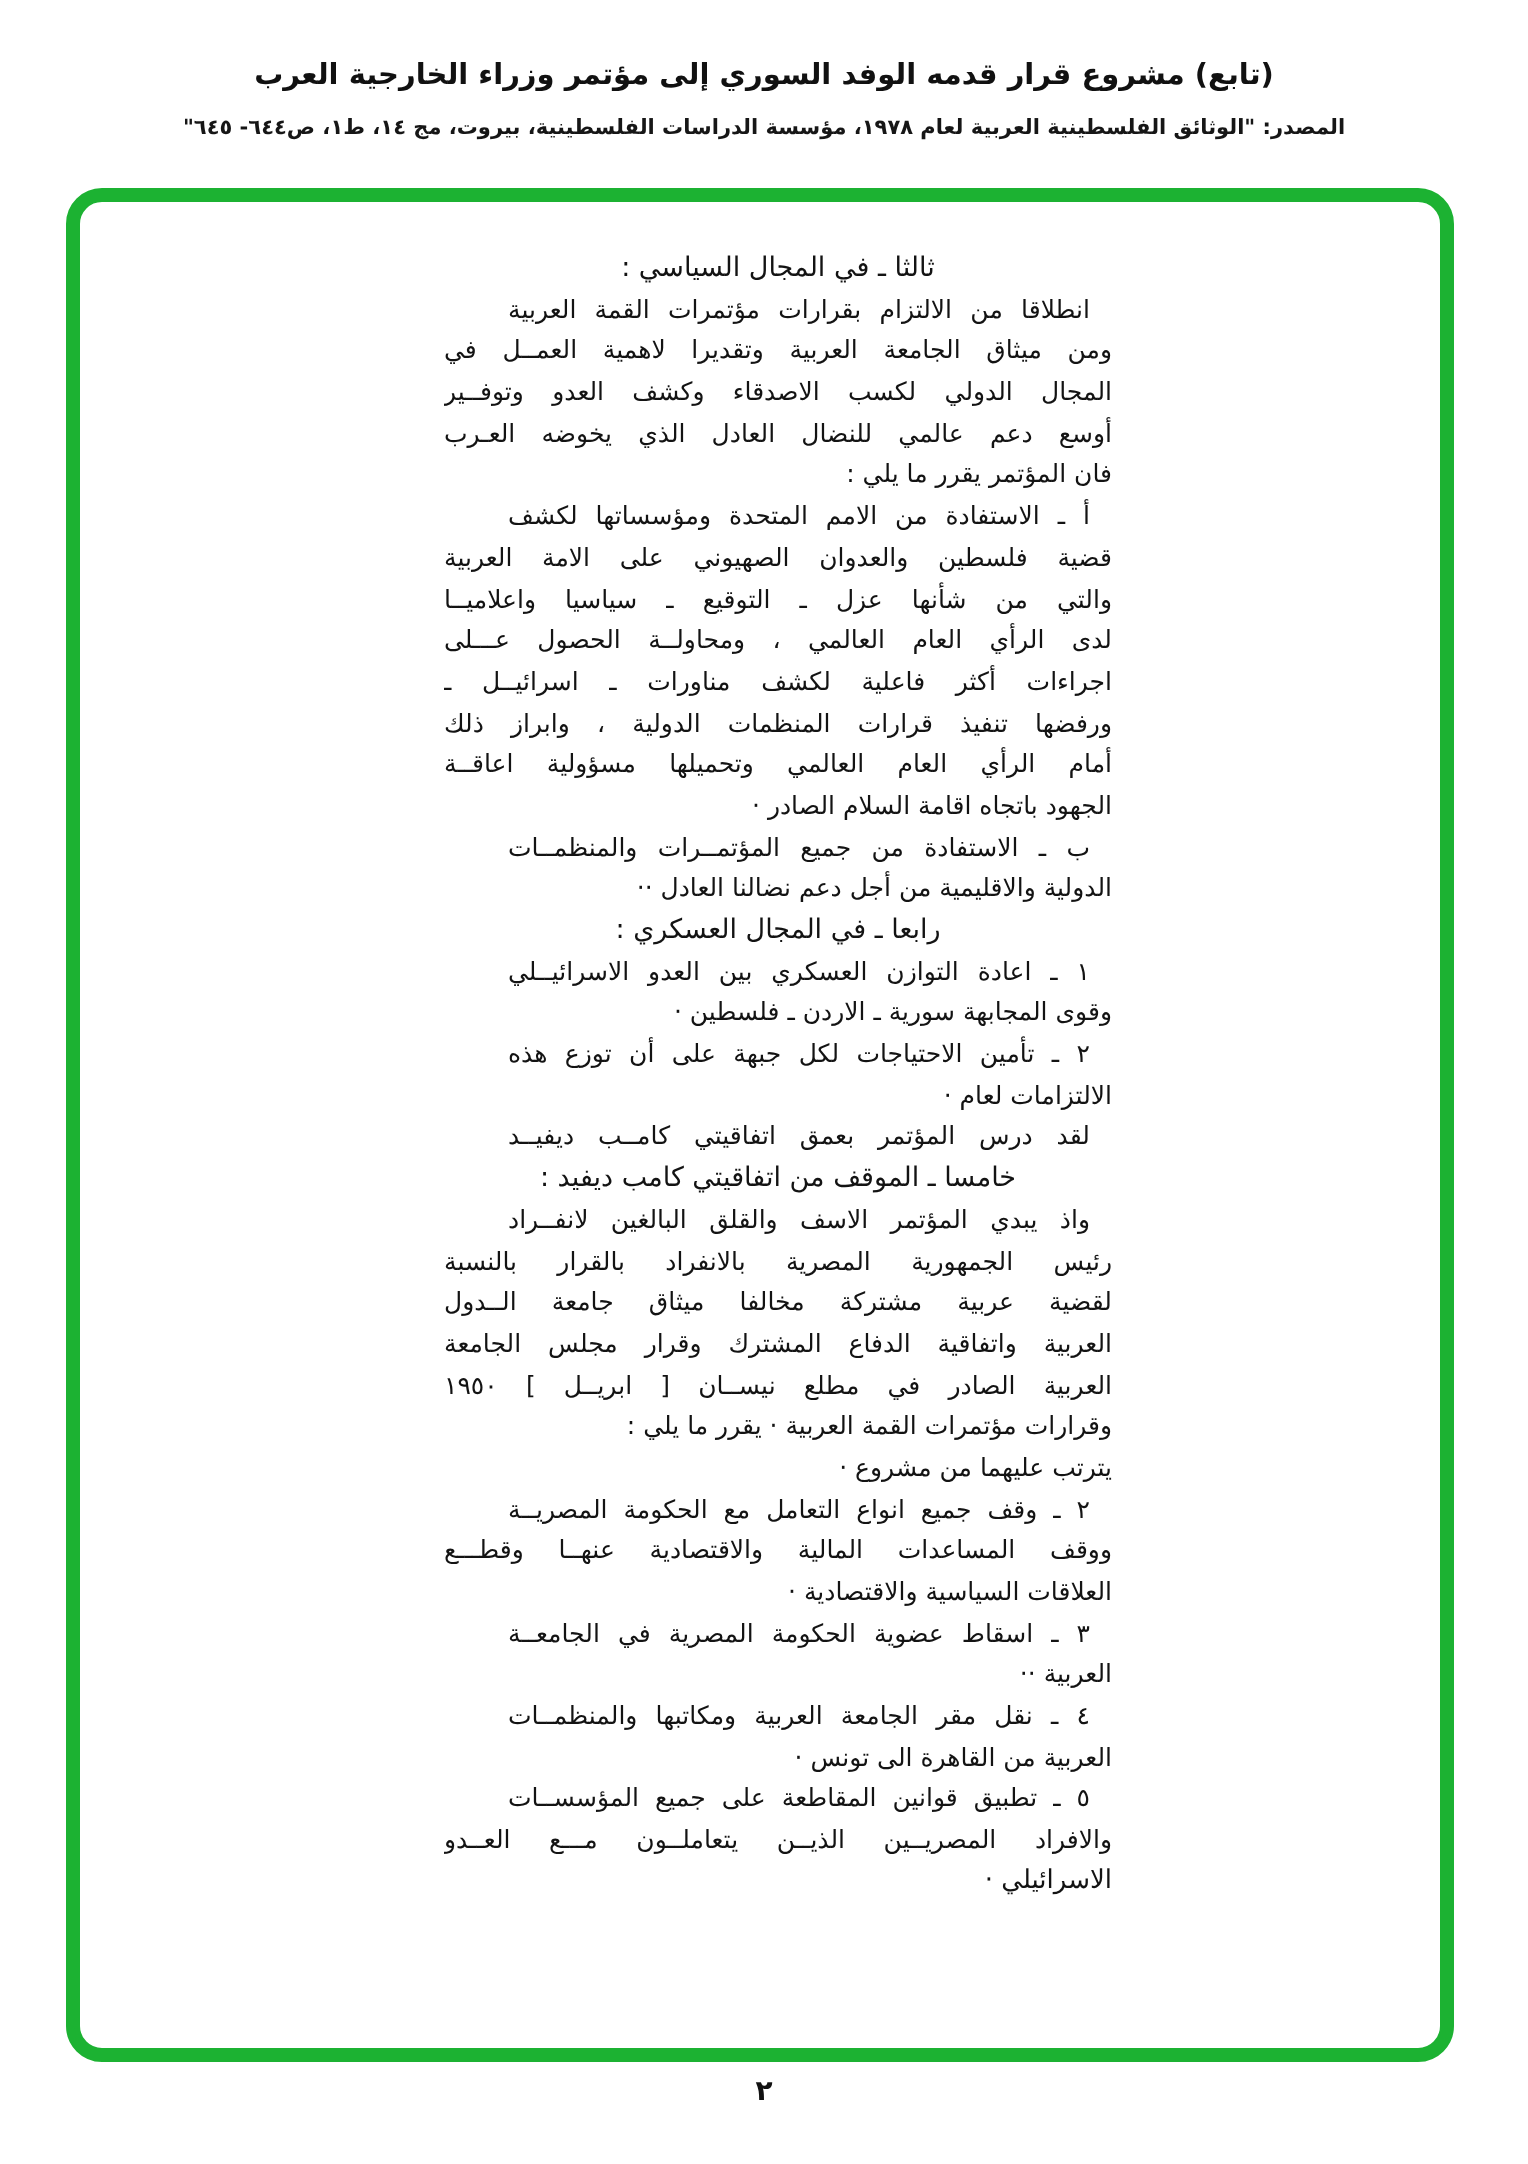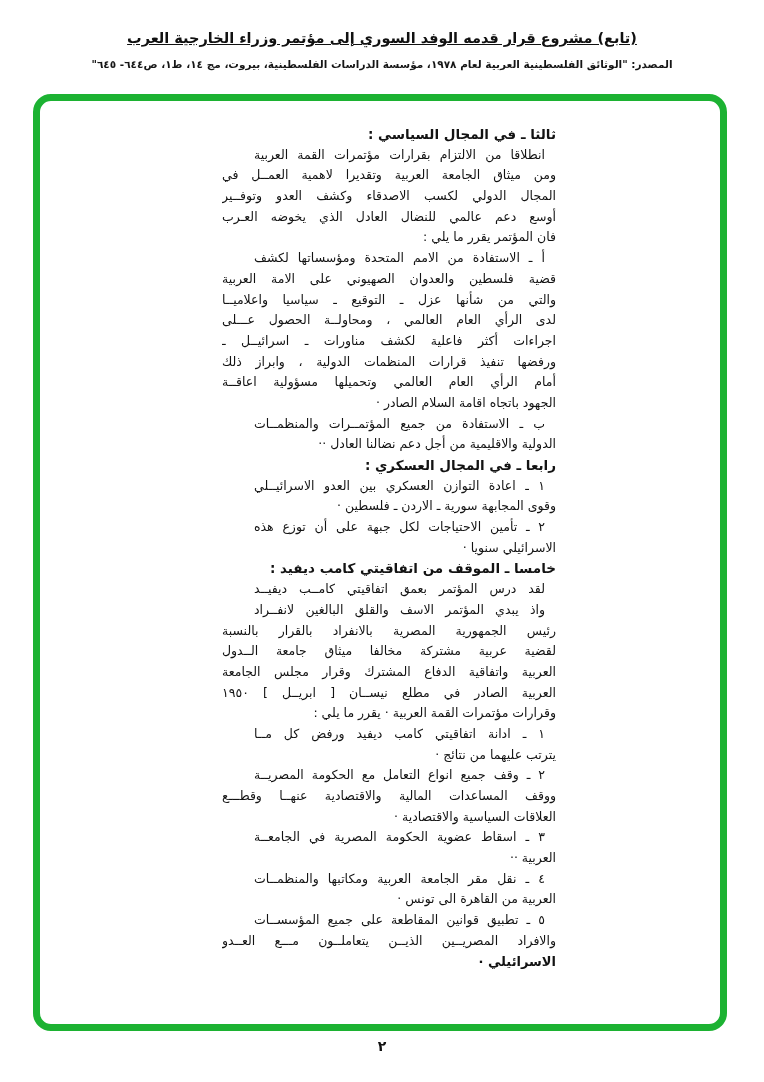--- a/index.html
+++ b/index.html
@@ -14,21 +14,20 @@
   }
   .header-title {
     position: absolute;
     top: 30px; left: 0; width: 764px;
     text-align: center;
     direction: rtl;
     font-weight: bold;
     font-size: 14.5px;
     letter-spacing: 0.2px;
     color: #111;
-    text-decoration: underline;
   }
   .header-source {
     position: absolute;
     top: 58px; left: 0; width: 764px;
     text-align: center;
     direction: rtl;
     font-weight: bold;
     font-size: 10.5px;
     color: #161616;
   }
@@ -55,25 +54,26 @@
     text-align: right;
     white-space: normal;
     color: #131313;
   }
   .line.full {
     text-align: justify;
     text-align-last: justify;
   }
   .line.ind { padding-right: 11px; margin-left: 32px; }
   .line.heading {
-    font-weight: bold;
+    font-weight: normal;
     font-size: 13.5px;
+    text-align: center;
   }
   .line.end-bold {
-    font-weight: bold;
+    font-weight: normal;
     font-size: 13px;
   }
   .page-number {
     position: absolute;
     top: 1038px; left: 0; width: 764px;
     text-align: center;
     font-weight: bold;
     font-size: 14px;
     color: #111;
   }
@@ -101,31 +101,30 @@
     <div class="line full">اجراءات أكثر فاعلية لكشف مناورات ـ اسرائيــل ـ</div>
     <div class="line full">ورفضها تنفيذ قرارات المنظمات الدولية ، وابراز ذلك</div>
     <div class="line full">أمام الرأي العام العالمي وتحميلها مسؤولية اعاقــة</div>
     <div class="line end">الجهود باتجاه اقامة السلام الصادر ·</div>
     <div class="line full ind">ب ـ الاستفادة من جميع المؤتمــرات والمنظمــات</div>
     <div class="line end">الدولية والاقليمية من أجل دعم نضالنا العادل ··</div>
     <div class="line heading">رابعا ـ في المجال العسكري :</div>
     <div class="line full ind">١ ـ اعادة التوازن العسكري بين العدو الاسرائيــلي</div>
     <div class="line end">وقوى المجابهة سورية ـ الاردن ـ فلسطين ·</div>
     <div class="line full ind">٢ ـ تأمين الاحتياجات لكل جبهة على أن توزع هذه</div>
-    <div class="line end">الاسرائيلي سنويا ·</div>
+    <div class="line end">الالتزامات لعام ·</div>
+    <div class="line full ind">لقد درس المؤتمر بعمق اتفاقيتي كامــب ديفيــد</div>
     <div class="line heading">خامسا ـ الموقف من اتفاقيتي كامب ديفيد :</div>
-    <div class="line full ind">لقد درس المؤتمر بعمق اتفاقيتي كامــب ديفيــد</div>
     <div class="line full ind">واذ يبدي المؤتمر الاسف والقلق البالغين لانفــراد</div>
     <div class="line full">رئيس الجمهورية المصرية بالانفراد بالقرار بالنسبة</div>
     <div class="line full">لقضية عربية مشتركة مخالفا ميثاق جامعة الــدول</div>
     <div class="line full">العربية واتفاقية الدفاع المشترك وقرار مجلس الجامعة</div>
     <div class="line full">العربية الصادر في مطلع نيســان [ ابريــل ] ١٩٥٠</div>
     <div class="line end">وقرارات مؤتمرات القمة العربية · يقرر ما يلي :</div>
-    <div class="line full ind">١ ـ ادانة اتفاقيتي كامب ديفيد ورفض كل مــا</div>
-    <div class="line end">يترتب عليهما من نتائج ·</div>
+    <div class="line end">يترتب عليهما من مشروع ·</div>
     <div class="line full ind">٢ ـ وقف جميع انواع التعامل مع الحكومة المصريــة</div>
     <div class="line full">ووقف المساعدات المالية والاقتصادية عنهــا وقطـــع</div>
     <div class="line end">العلاقات السياسية والاقتصادية ·</div>
     <div class="line full ind">٣ ـ اسقاط عضوية الحكومة المصرية في الجامعــة</div>
     <div class="line end">العربية ··</div>
     <div class="line full ind">٤ ـ نقل مقر الجامعة العربية ومكاتبها والمنظمــات</div>
     <div class="line end">العربية من القاهرة الى تونس ·</div>
     <div class="line full ind">٥ ـ تطبيق قوانين المقاطعة على جميع المؤسســات</div>
     <div class="line full">والافراد المصريــين الذيــن يتعاملــون مـــع العــدو</div>
     <div class="line end-bold">الاسرائيلي ·</div>

